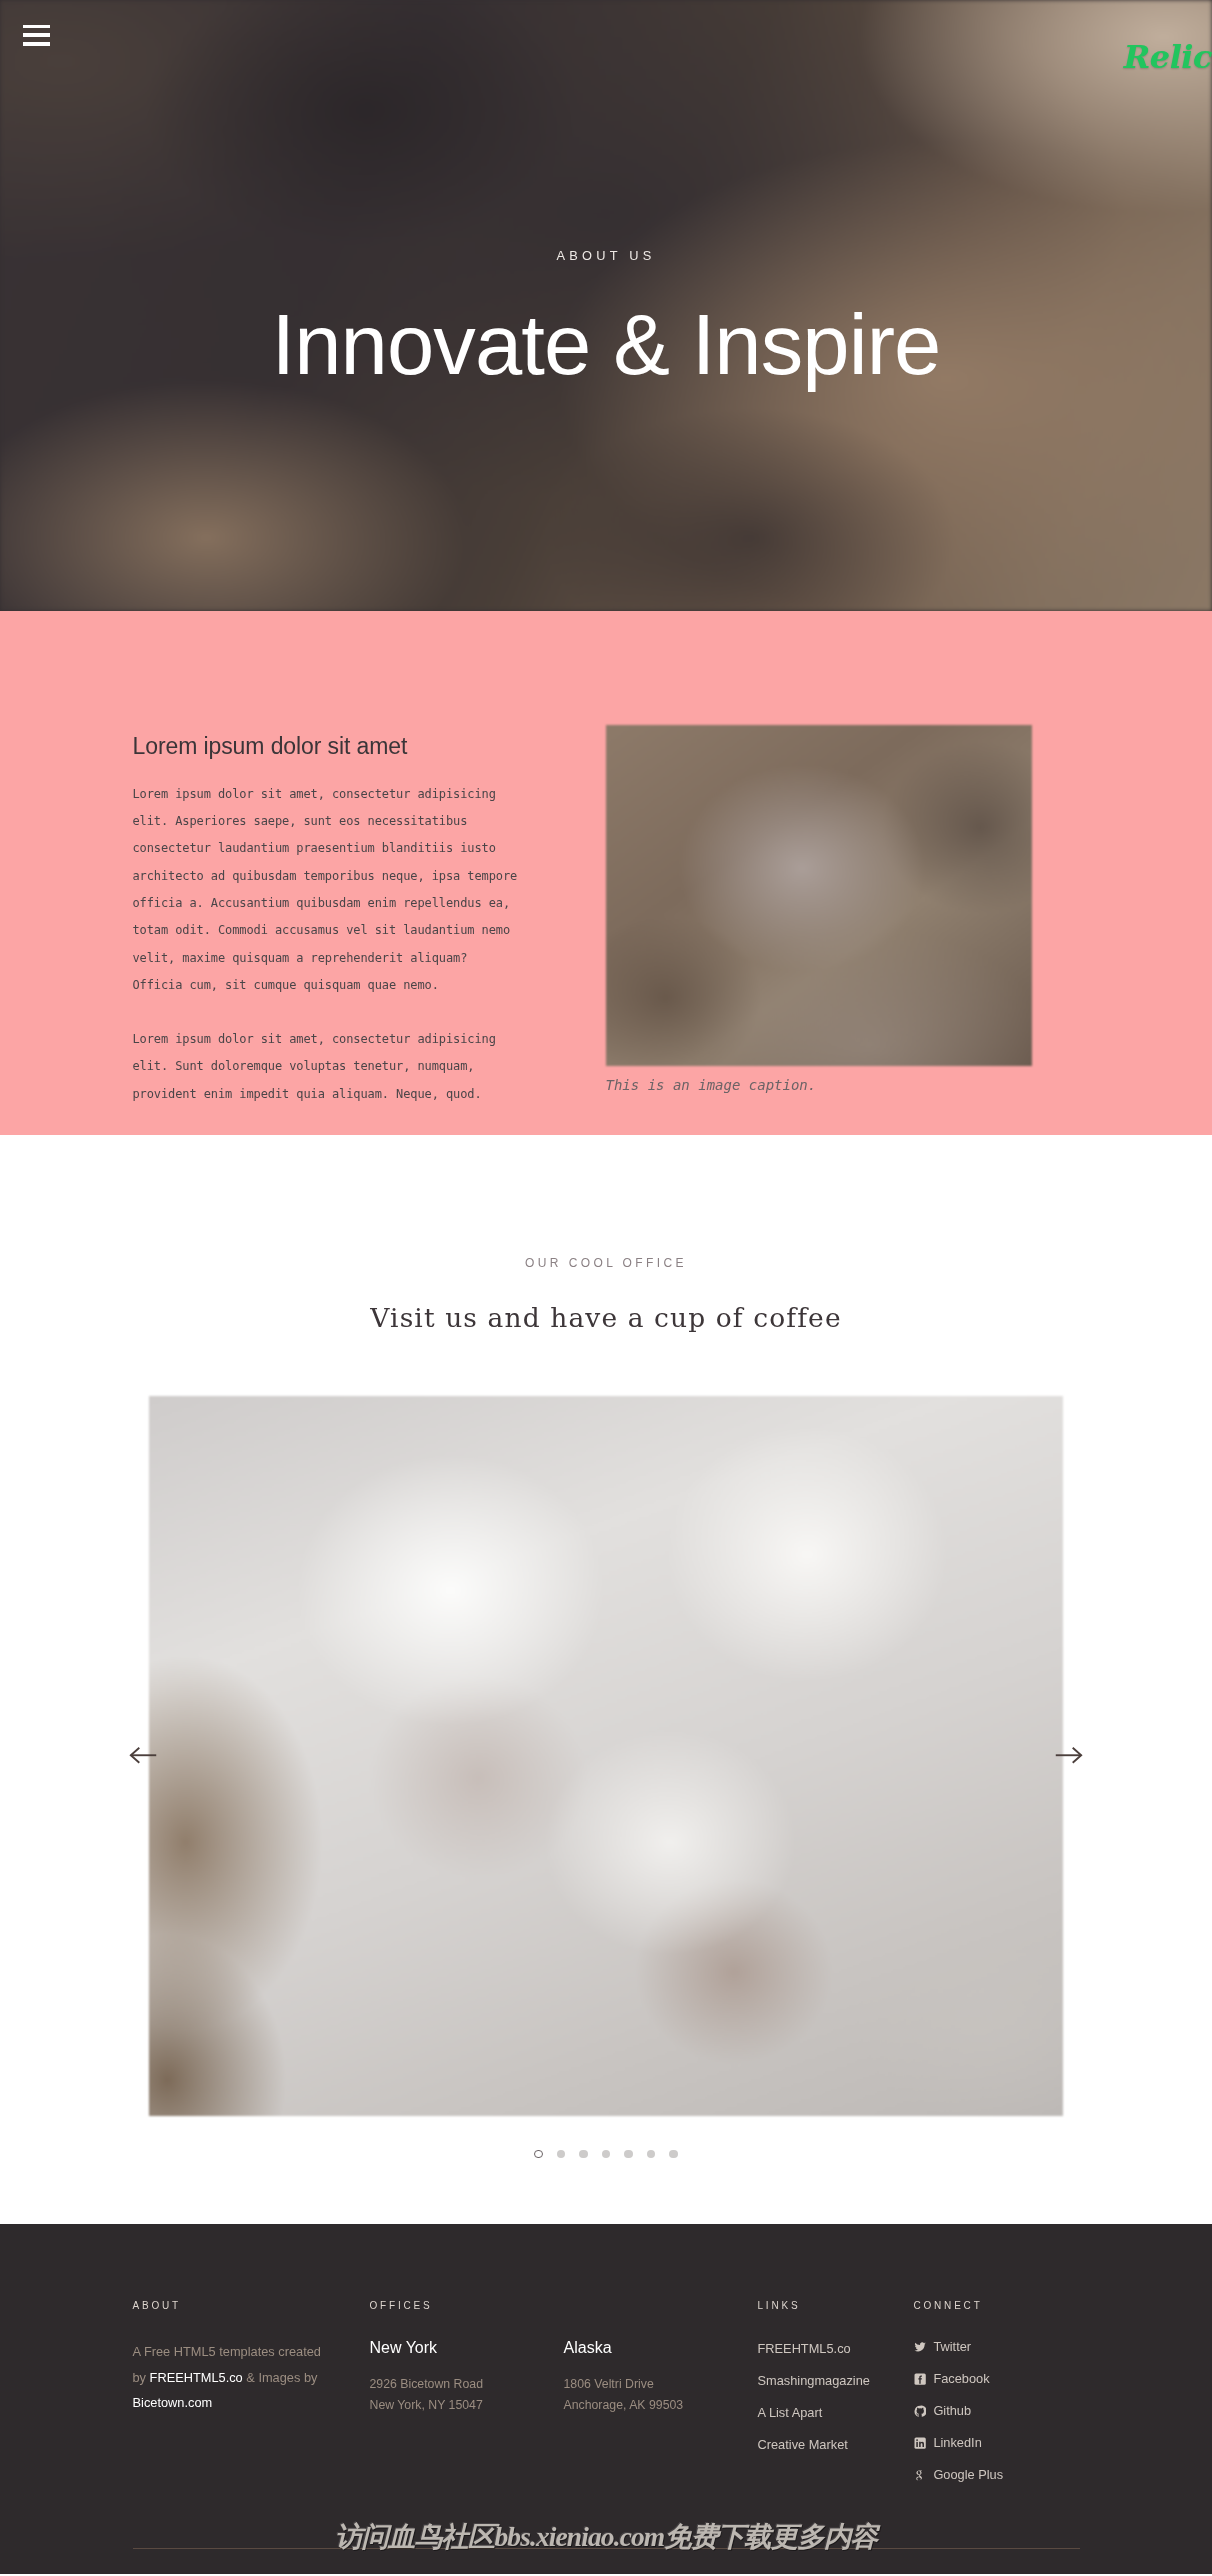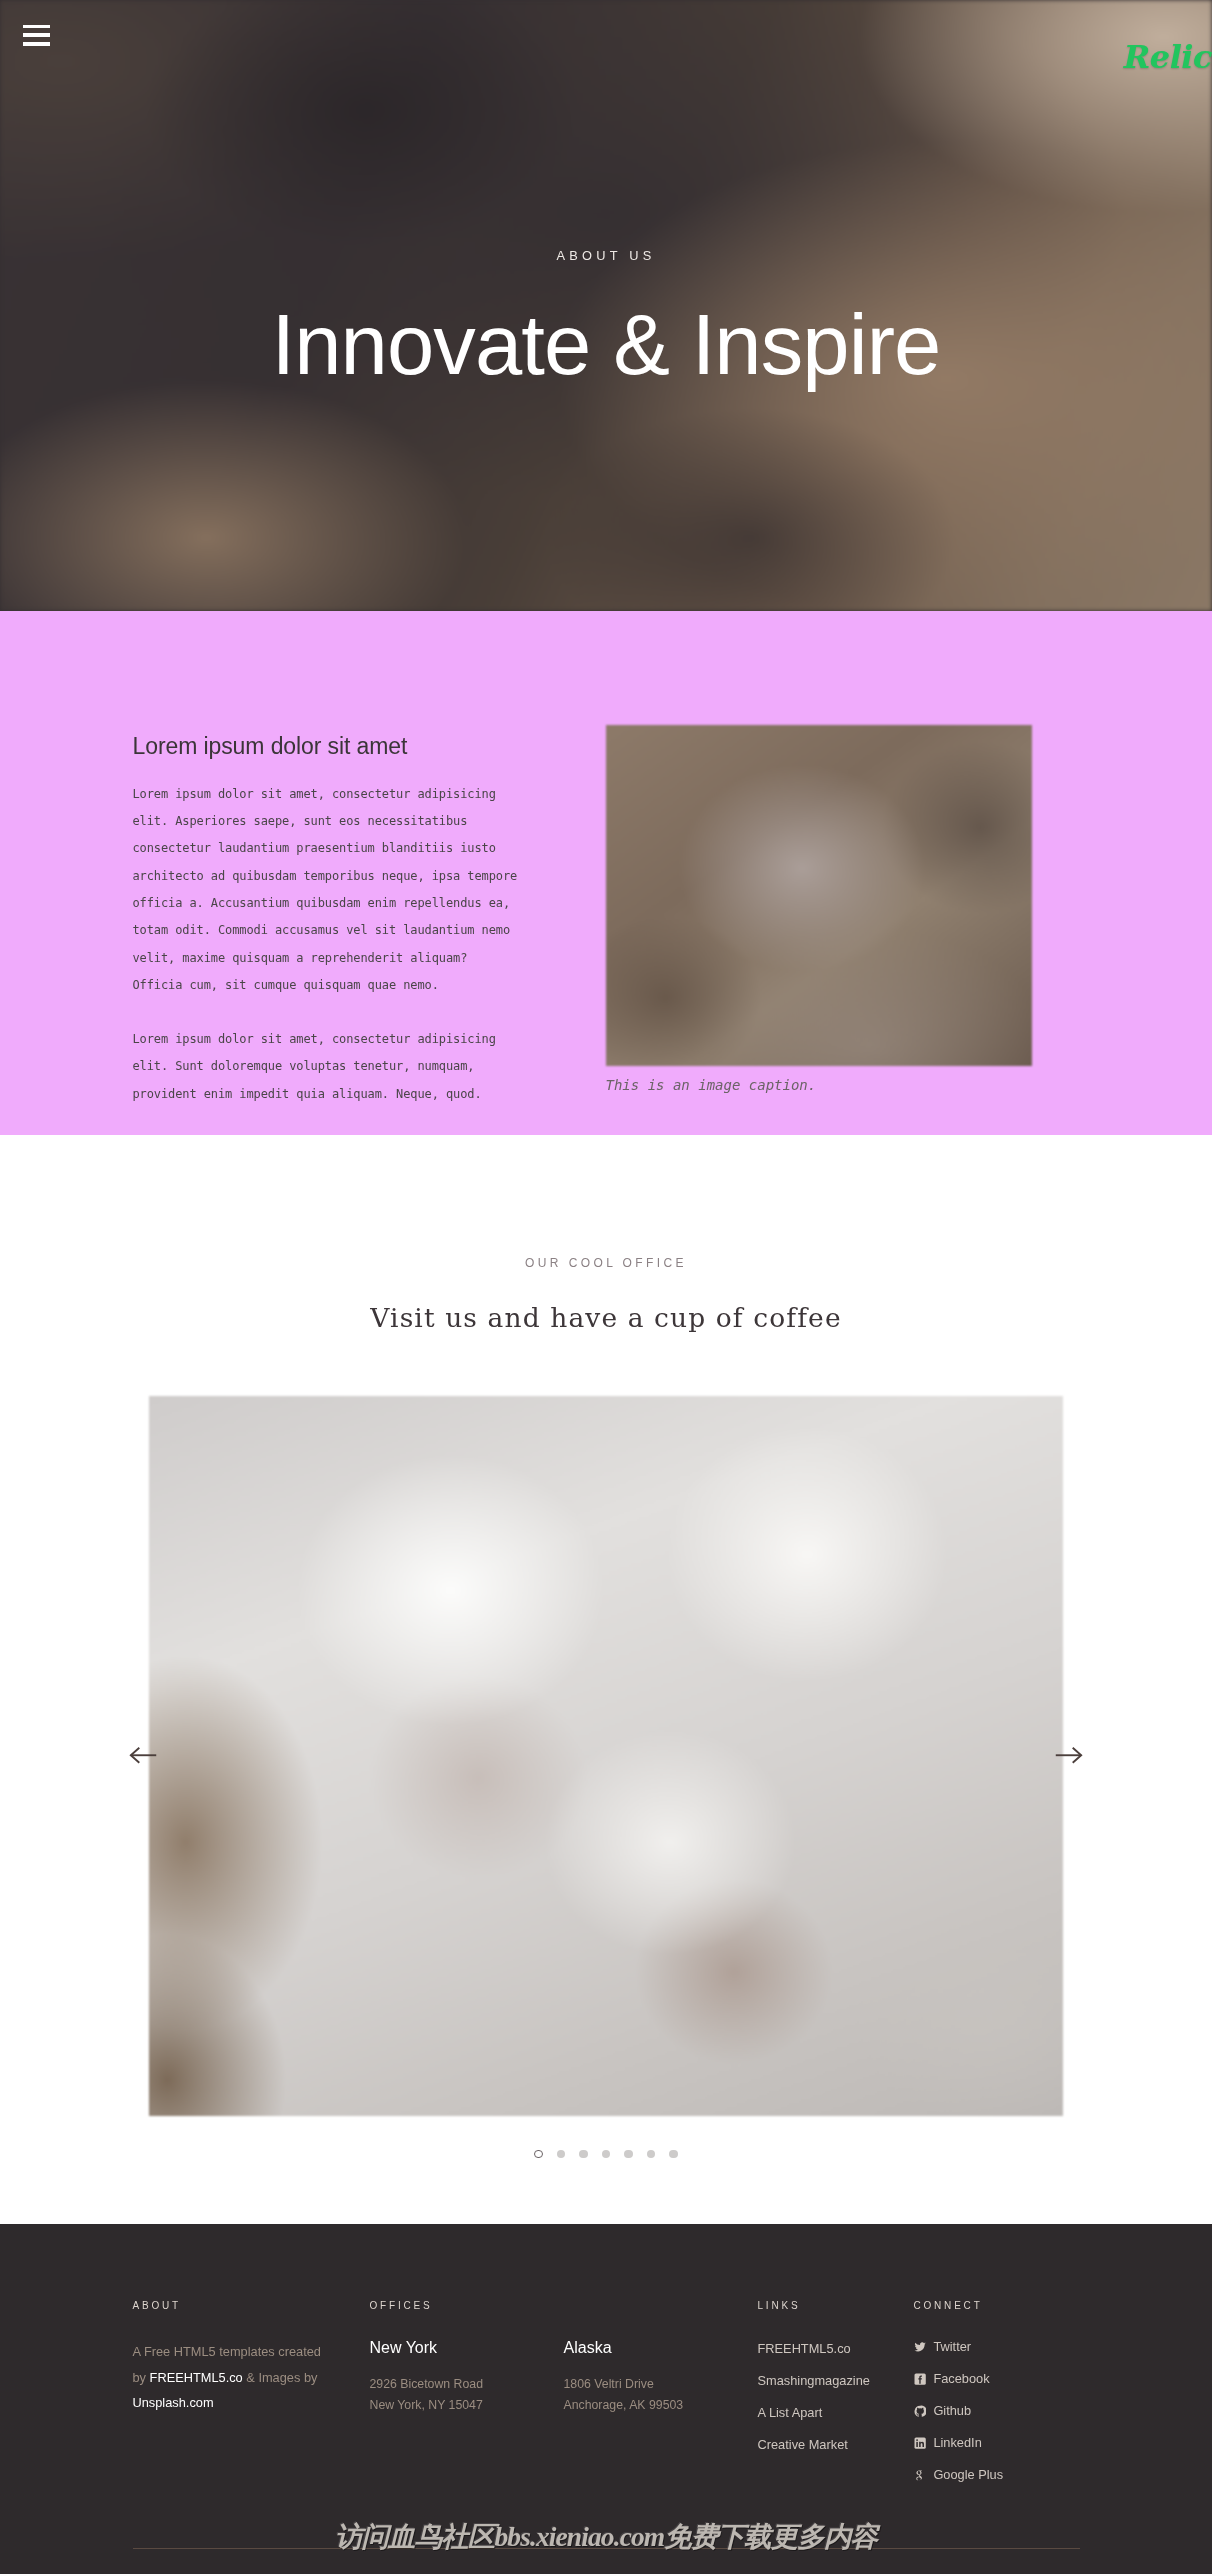--- a/index.html
+++ b/index.html
@@ -82,21 +82,21 @@
     font-weight:300;
     letter-spacing:-0.9px;
     line-height:1.05;
     white-space:nowrap;
   }
 
   
   .about-wrap {
     width:1212px;
     padding:114px 0 0 0;
-    background:#f0abfc;
+    background:#fca5a5;
     position:relative;
   }
   .container { width:947px; margin:0 auto; position:relative; }
   .about-row { display:flex; gap:0; align-items:flex-start; }
   .about-col-text { width:426px; padding-right:38px; padding-top:7.6px; }
   .about-col-img { width:426px; margin-left:47px; }
 
   .about-h { 
     font-size:23px; font-weight:400; color:#3b3538; margin-bottom:21px;
     letter-spacing:-0.1px;
@@ -325,21 +325,21 @@
 </div>
 
 <div class="footer">
   <div class="f-container">
 
     <div class="f-col about">
       <div class="f-head">ABOUT</div>
       <div class="f-text">
         <span>A Free HTML5 templates created</span><br>
         <span>by </span><span class="hl">FREEHTML5.co</span><span> &amp; Images by</span><br>
-        <span class="hl">Unsplash.com</span>
+        <span class="hl">Bicetown.com</span>
       </div>
     </div>
 
     <div class="f-col offices">
       <div class="f-head">OFFICES</div>
       <div class="office-grid">
         <div class="office-item">
           <div class="office-city">New York</div>
           <div class="office-addr">
             <span>2926 Bicetown Road</span><br>

